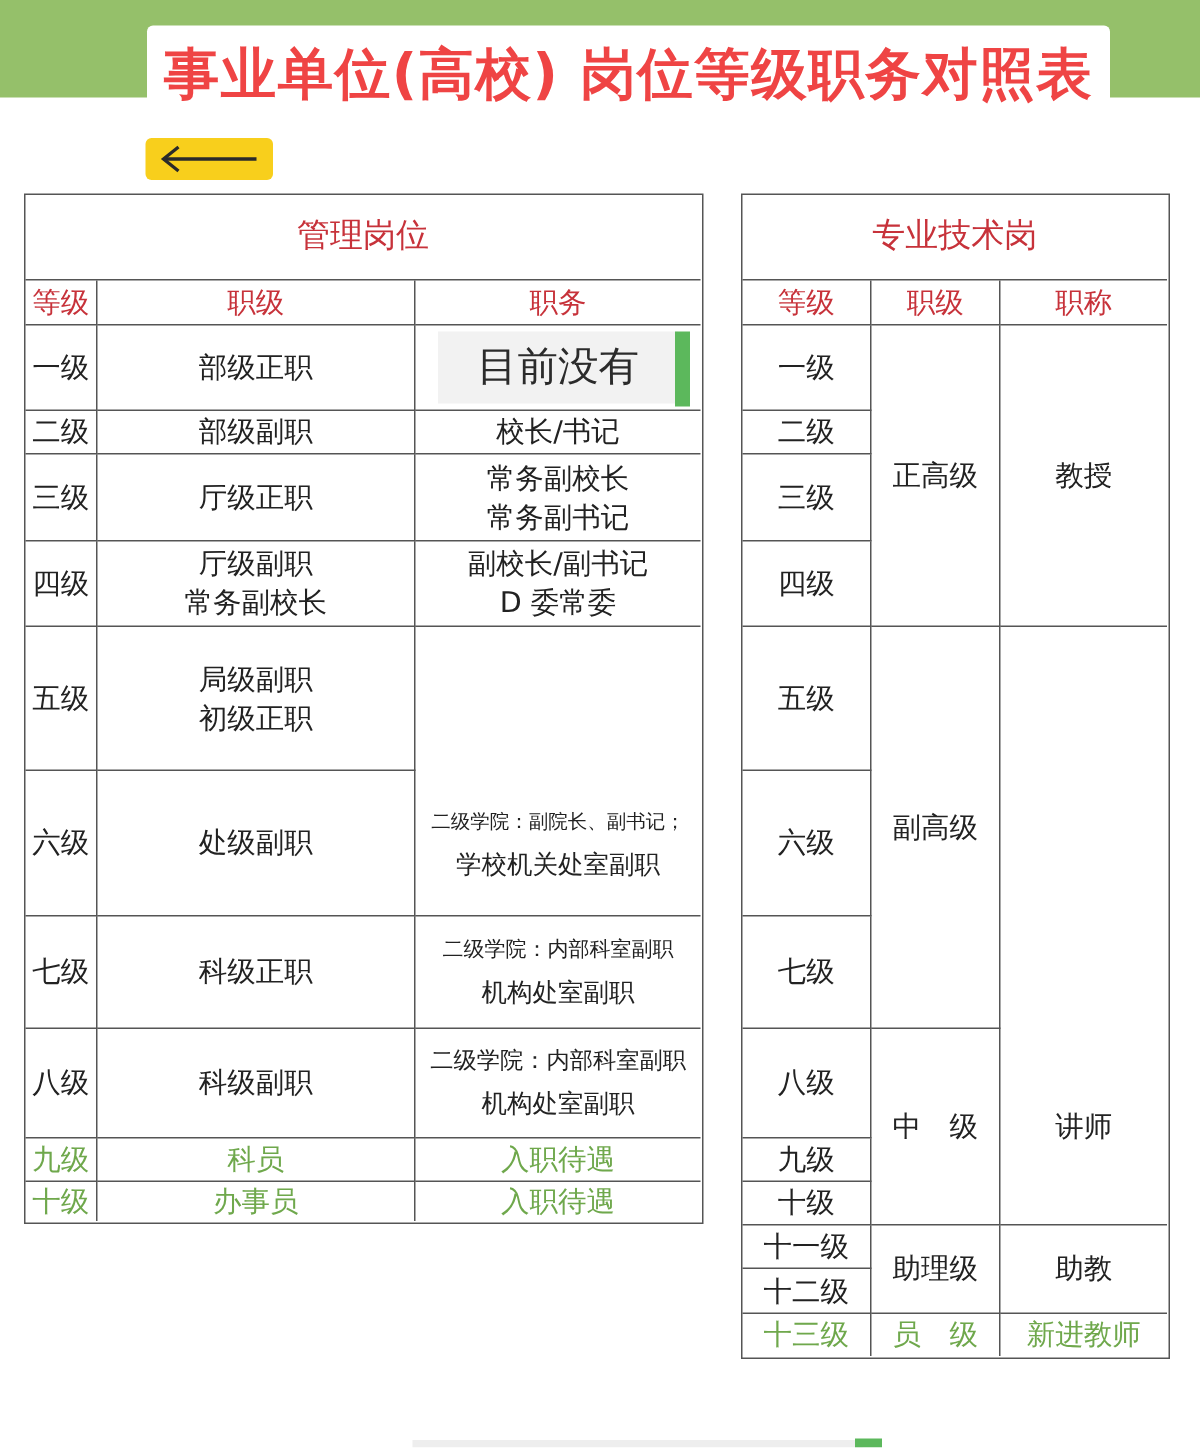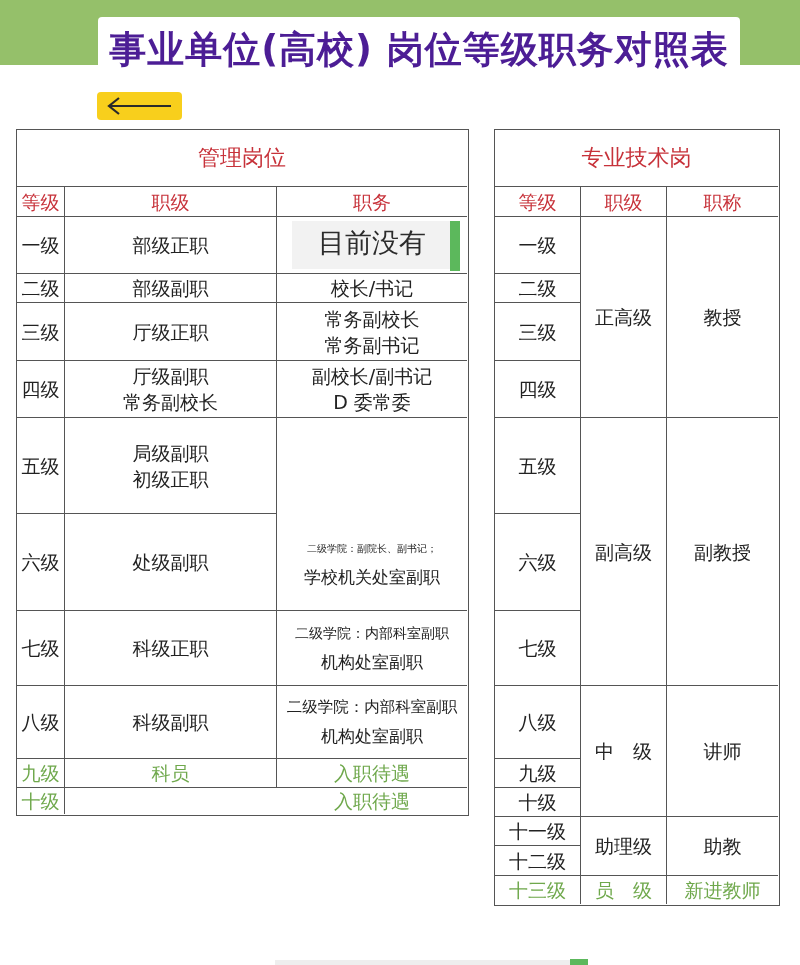--- a/index.html
+++ b/index.html
@@ -12,21 +12,21 @@
   .green-band {
     position: absolute; left: 0; top: 0; width: 800px; height: 65px;
     background: #95c06a;
   }
   .title-card {
     position: absolute; left: 98px; top: 17px; width: 642px; height: 60px;
     background: #ffffff; border-radius: 4px 4px 0 0;
     display: flex; align-items: center; justify-content: center;
   }
   .title-text {
-    font-size: 37px; font-weight: bold; color: #4c1d95; letter-spacing: 1px;
+    font-size: 37px; font-weight: bold; color: #ef4444; letter-spacing: 1px;
     margin-top: 6px;
     text-align: center;
   }
   .back-btn {
     position: absolute; left: 97px; top: 92px; width: 85px; height: 28px;
     background: #f8cf1c; border-radius: 4px;
     display: flex; align-items: center; justify-content: center;
     cursor: pointer;
   }
   .back-btn svg { display: block; }
@@ -41,21 +41,21 @@
   .noright { border-right: none; }
   .nobottom { border-bottom: none; }
   .red { color: #c7323a; }
   .green { color: #6fa84c; }
   .small { font-size: 16px; line-height: 26px; }
   .xsmall { font-size: 15px; }
   .section-title { font-size: 22px; }
   .none-box {
     position: relative; width: 160px; height: 48px; background: #f2f2f2;
     display: flex; align-items: center; justify-content: center;
-    font-size: 27px; color: #2b2b2b; font-family: Liberation Mono, monospace;
+    font-size: 27px; color: #2b2b2b;
   }
   .none-tag {
     position: absolute; right: -8px; top: 0px; width: 10px; height: 50px; background: #5cb85c;
   }
   .bottom-bar {
     position: absolute; left: 275px; top: 960px; width: 300px; height: 5px; background: #eeeeee;
   }
   .bottom-bar-accent {
     position: absolute; left: 570px; top: 959px; width: 18px; height: 6px; background: #5cb85c;
   }
@@ -147,21 +147,21 @@
       <span>初级正职</span>
   </div>
 
   <div class="cell" style="left:0; top:384px; width:48px; height:97px;">
       <span>六级</span>
     </div>
   <div class="cell" style="left:48px; top:384px; width:212px; height:97px;">
       <span>处级副职</span>
     </div>
   <div class="cell noright" style="left:260px; top:384px; width:190px; height:97px; line-height:30px;">
-    <span class="xsmall" style="font-size:10px;">二级学院：副院长、副书记；</span>
+    <span class="xsmall" style="font-size:13px;">二级学院：副院长、副书记；</span>
       <span class="small" style="font-size:17px;">学校机关处室副职</span>
   </div>
 
   <div class="cell" style="left:0; top:481px; width:48px; height:75px;">
       <span>七级</span>
     </div>
   <div class="cell" style="left:48px; top:481px; width:212px; height:75px;">
       <span>科级正职</span>
     </div>
   <div class="cell noright" style="left:260px; top:481px; width:190px; height:75px; line-height:29px;">
@@ -186,20 +186,23 @@
   <div class="cell green" style="left:48px; top:629px; width:212px; height:29px;">
       <span>科员</span>
     </div>
   <div class="cell noright green" style="left:260px; top:629px; width:190px; height:29px;">
       <span>入职待遇</span>
     </div>
 
   <div class="cell nobottom green" style="left:0; top:658px; width:48px; height:26px;">
       <span>十级</span>
     </div>
+  <div class="cell nobottom green" style="left:48px; top:658px; width:212px; height:26px;">
+      <span>办事员</span>
+    </div>
   <div class="cell noright nobottom green" style="left:260px; top:658px; width:190px; height:26px;">
       <span>入职待遇</span>
     </div>
 </div>
 
 <div class="tbl" style="left:494px; top:129px; width:286px; height:777px;">
   <div class="cell noright red section-title" style="left:0; top:0; width:283px; height:57px;">
     <span>专业技术岗</span>
   </div>
   <div class="cell red" style="left:0; top:57px; width:86px; height:30px;">
@@ -255,23 +258,20 @@
   <div class="cell" style="left:86px; top:87px; width:86px; height:201px;">
       <span>正高级</span>
     </div>
   <div class="cell noright" style="left:172px; top:87px; width:111px; height:201px;">
       <span>教授</span>
     </div>
 
   <div class="cell" style="left:86px; top:288px; width:86px; height:268px;">
       <span>副高级</span>
     </div>
-  <div class="cell noright" style="left:172px; top:288px; width:111px; height:268px;">
-      <span>副教授</span>
-    </div>
 
   <div class="cell" style="left:86px; top:556px; width:86px; height:131px;">
       <span style="white-space:pre;">中　级</span>
     </div>
   <div class="cell noright" style="left:172px; top:556px; width:111px; height:131px;">
       <span>讲师</span>
     </div>
 
   <div class="cell" style="left:86px; top:687px; width:86px; height:59px;">
       <span>助理级</span>

